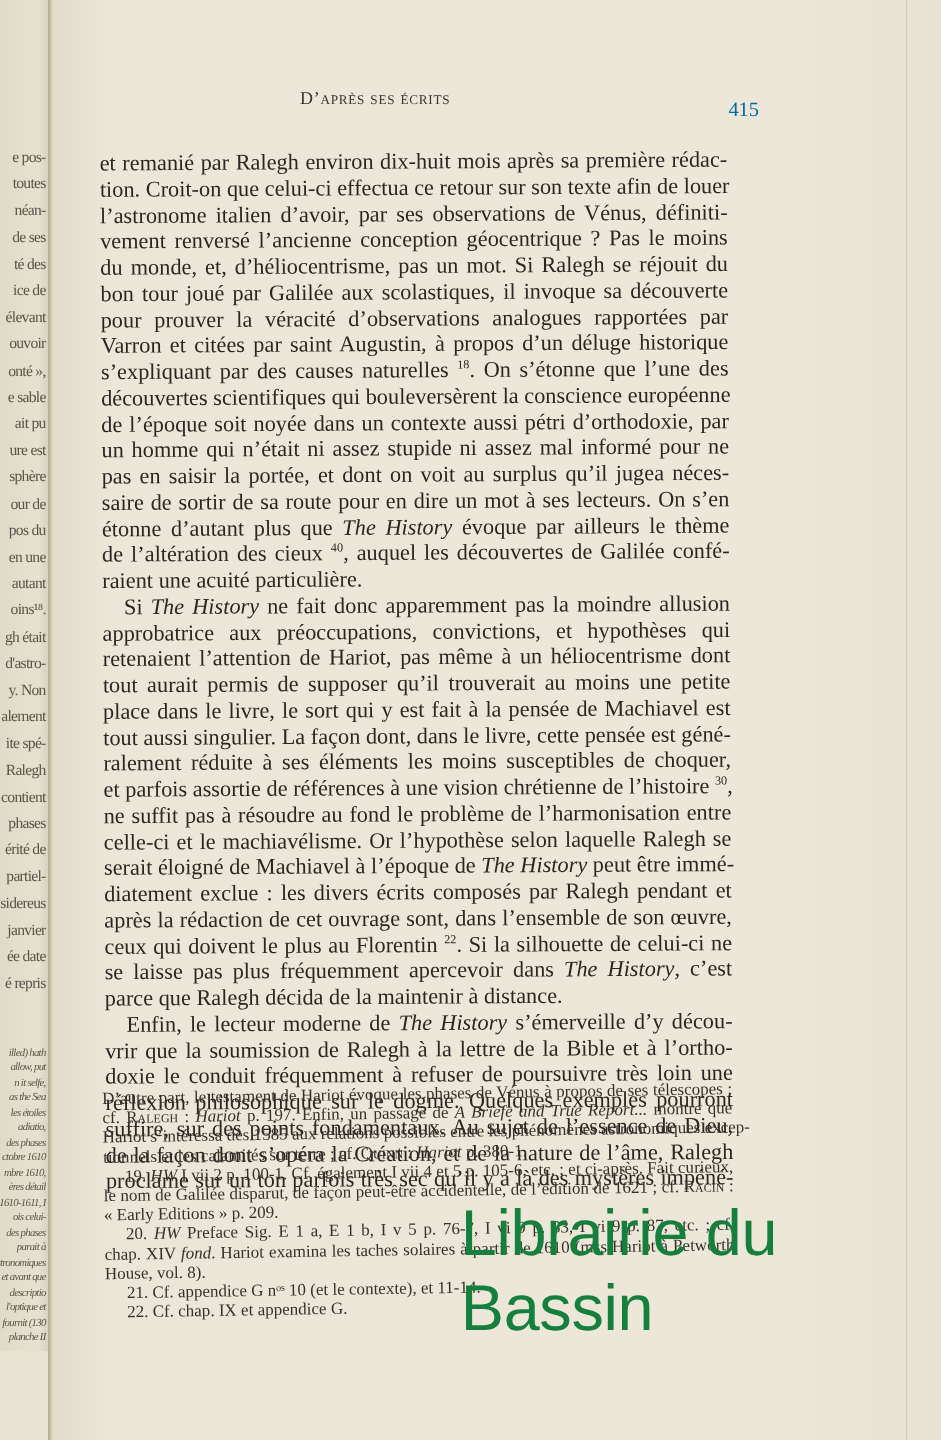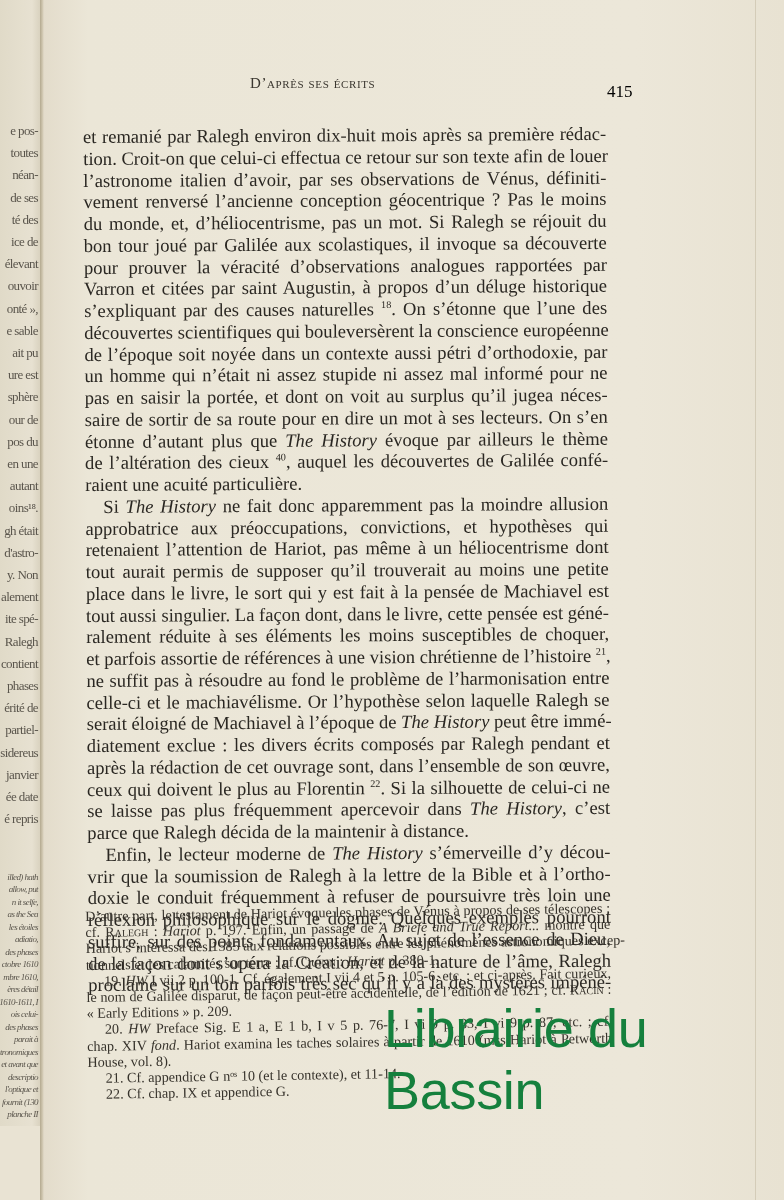--- a/index.html
+++ b/index.html
@@ -32,21 +32,21 @@
   .fold-right {
     position: absolute; left: 755px; top: 0; width: 1px; height: 1200px;
     background: #d4ccb8;
   }
   .running-head {
     position: absolute; left: 250px; top: 75px; font-size: 15px; letter-spacing: 0.6px;
     color: #3a362f;
   }
   .running-head .sc { font-variant: small-caps; }
   .page-number {
-    position: absolute; left: 607px; top: 82px; font-size: 17px; color: #000000;
+    position: absolute; left: 607px; top: 82px; font-size: 17px; color: #0369a1;
   }
   .body-text {
     position: absolute; left: 83px; top: 126px; width: 523px;
     font-size: 18.6px; line-height: 21.75px; color: #2a2722;
     transform: rotate(-0.35deg); transform-origin: left top;
   }
   .body-text .line { display: block; white-space: nowrap; text-align: justify; text-align-last: justify; }
   .body-text .line.last { text-align-last: left; }
   .body-text .line.indent { padding-left: 18px; }
   .body-text i { font-style: italic; }
@@ -154,21 +154,21 @@
     <span class="line">étonne d’autant plus que <i>The History</i> évoque par ailleurs le thème</span>
     <span class="line">de l’altération des cieux <sup>40</sup>, auquel les découvertes de Galilée confé-</span>
     <span class="line last">raient une acuité particulière.</span>
     <span class="line indent">Si <i>The History</i> ne fait donc apparemment pas la moindre allusion</span>
     <span class="line">approbatrice aux préoccupations, convictions, et hypothèses qui</span>
     <span class="line">retenaient l’attention de Hariot, pas même à un héliocentrisme dont</span>
     <span class="line">tout aurait permis de supposer qu’il trouverait au moins une petite</span>
     <span class="line">place dans le livre, le sort qui y est fait à la pensée de Machiavel est</span>
     <span class="line">tout aussi singulier. La façon dont, dans le livre, cette pensée est géné-</span>
     <span class="line">ralement réduite à ses éléments les moins susceptibles de choquer,</span>
-    <span class="line">et parfois assortie de références à une vision chrétienne de l’histoire <sup>21</sup>,</span>
+    <span class="line">et parfois assortie de références à une vision chrétienne de l’histoire <sup>30</sup>,</span>
     <span class="line">ne suffit pas à résoudre au fond le problème de l’harmonisation entre</span>
     <span class="line">celle-ci et le machiavélisme. Or l’hypothèse selon laquelle Ralegh se</span>
     <span class="line">serait éloigné de Machiavel à l’époque de <i>The History</i> peut être immé-</span>
     <span class="line">diatement exclue : les divers écrits composés par Ralegh pendant et</span>
     <span class="line">après la rédaction de cet ouvrage sont, dans l’ensemble de son œuvre,</span>
     <span class="line">ceux qui doivent le plus au Florentin <sup>22</sup>. Si la silhouette de celui-ci ne</span>
     <span class="line">se laisse pas plus fréquemment apercevoir dans <i>The History</i>, c’est</span>
     <span class="line last">parce que Ralegh décida de la maintenir à distance.</span>
     <span class="line indent">Enfin, le lecteur moderne de <i>The History</i> s’émerveille d’y décou-</span>
     <span class="line">vrir que la soumission de Ralegh à la lettre de la Bible et à l’ortho-</span>

